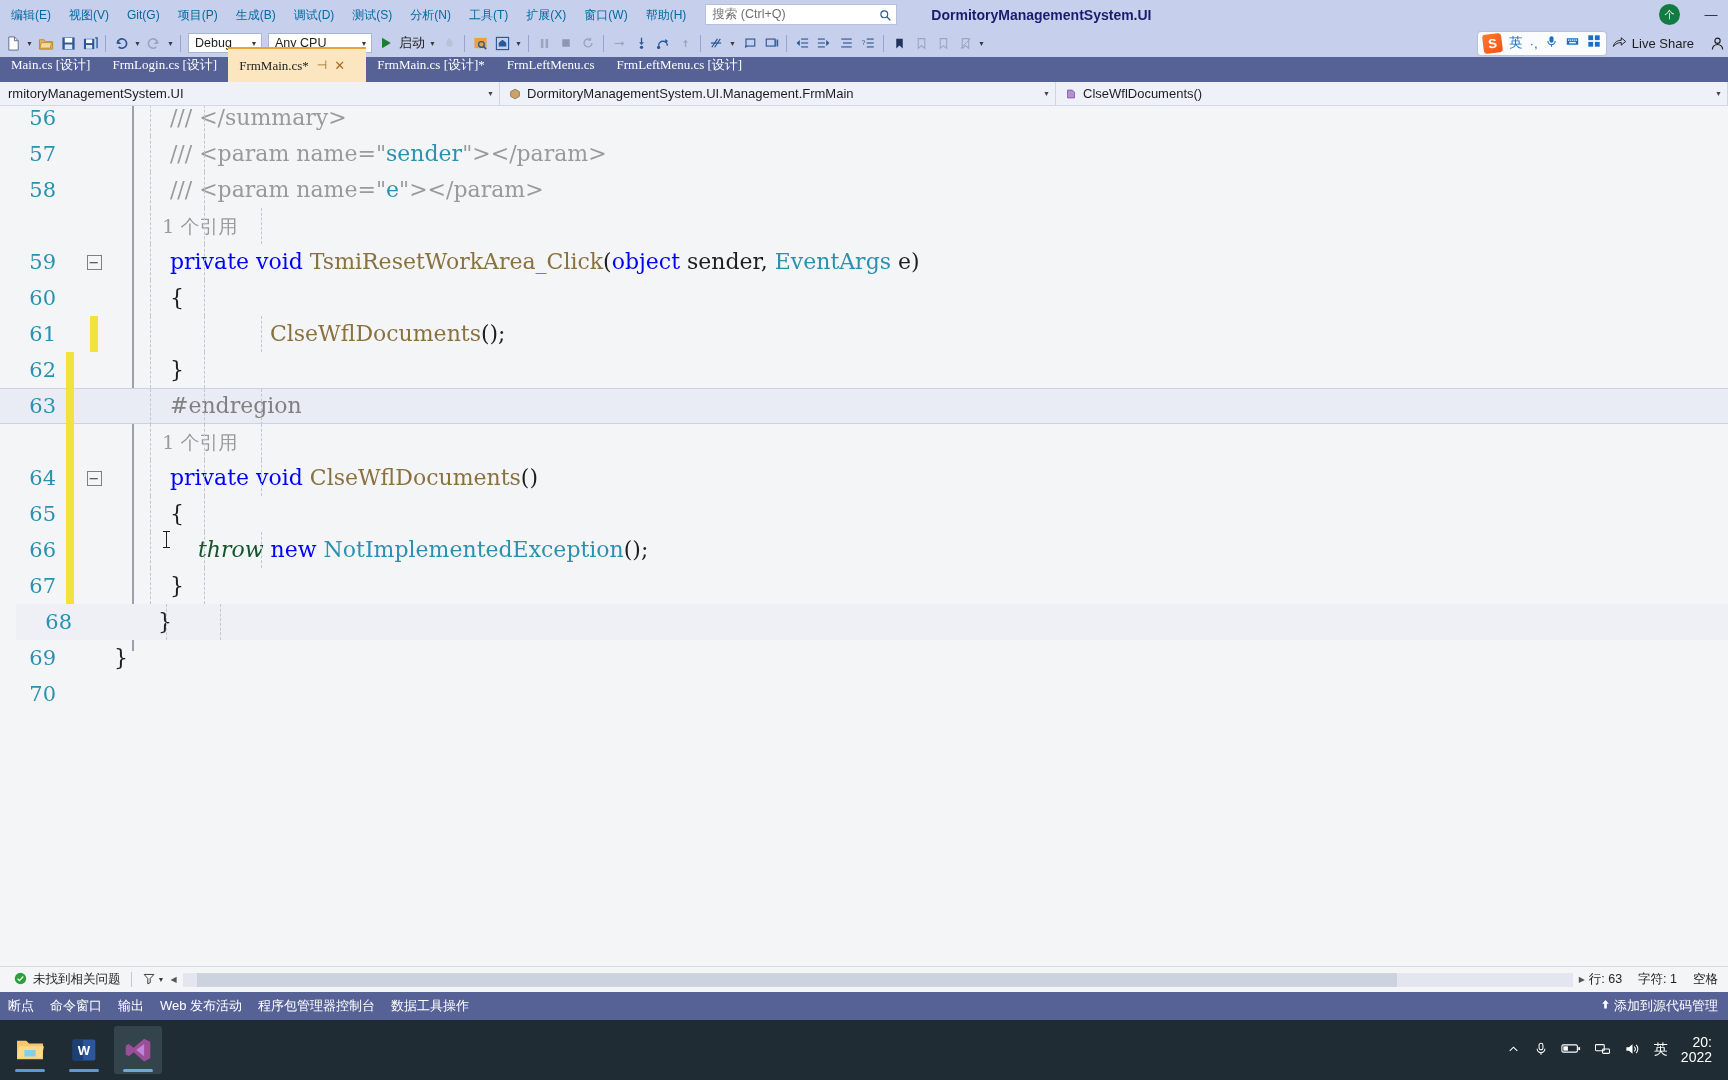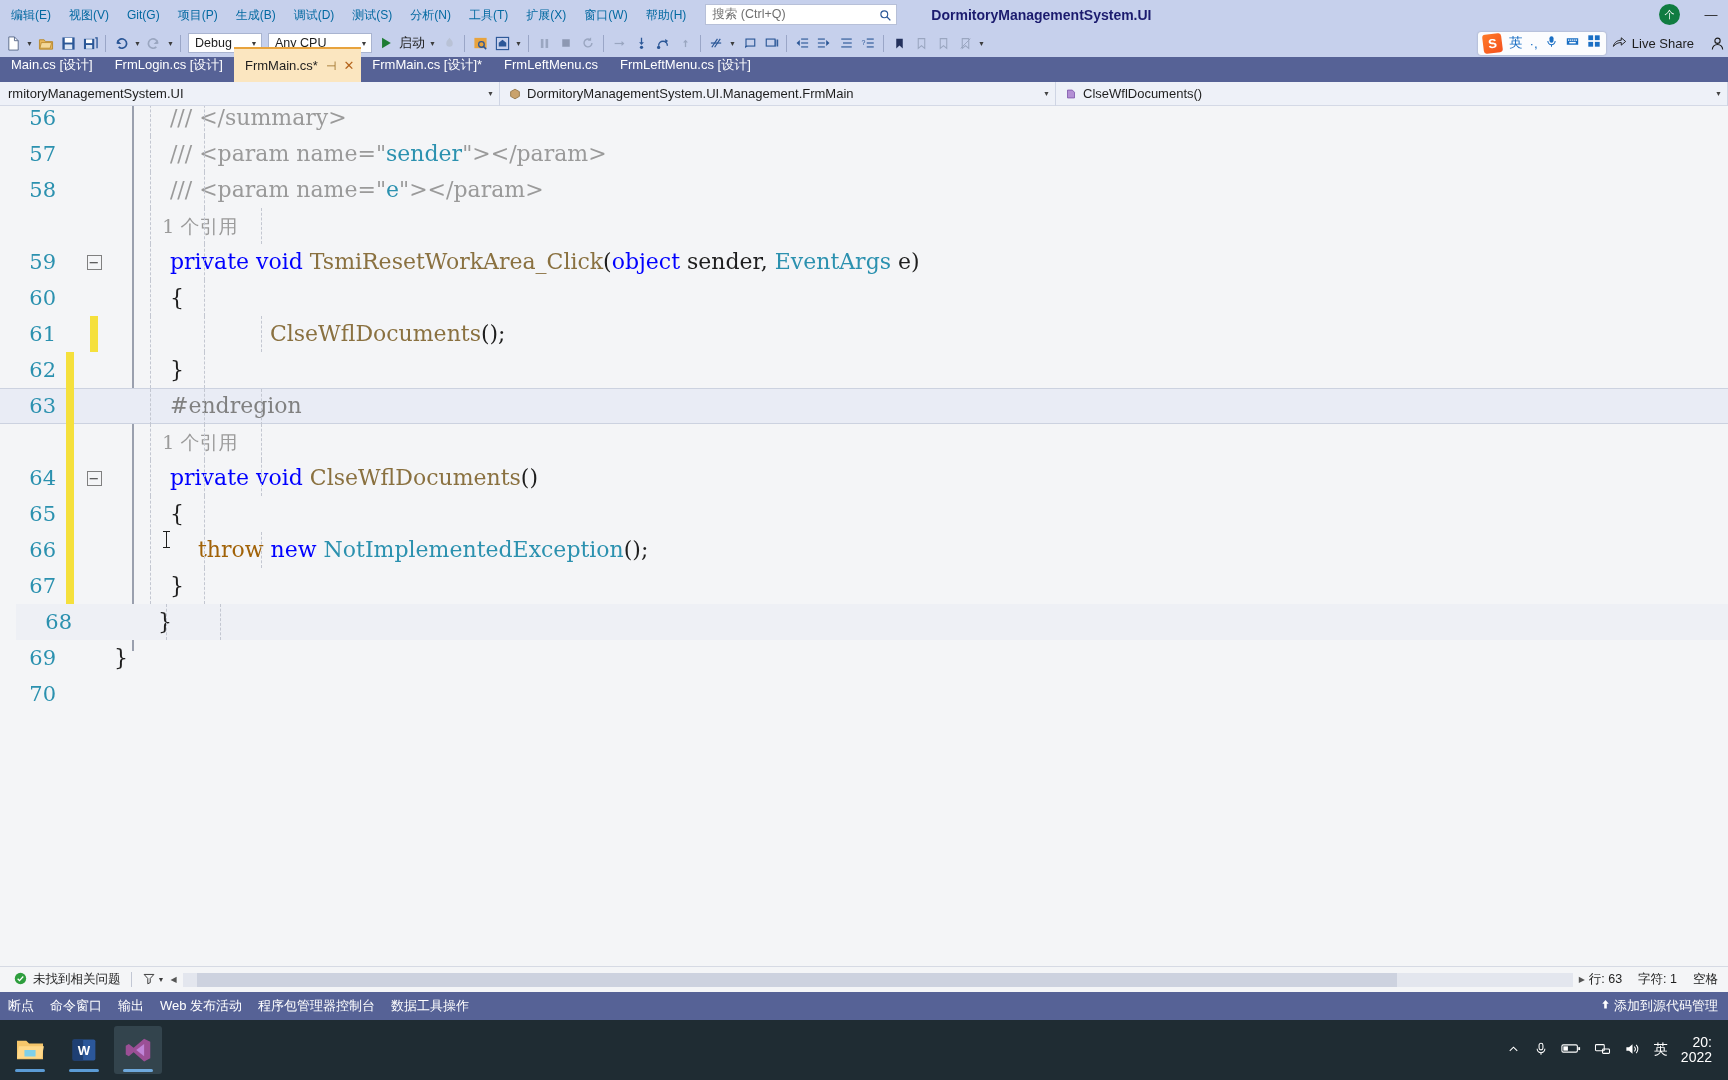--- a/index.html
+++ b/index.html
@@ -71,25 +71,25 @@
   .live-share { display: flex; align-items: center; gap: 5px; font-size: 13px;
     color: #1e1e1e; margin-right: 12px; white-space: nowrap; }
 
   
   .tabstrip {
     position: absolute; left: 0; top: 57px; width: 1728px; height: 25px;
     background: #566296; display: flex; align-items: flex-end;
   }
   .dtab {
     height: 35px; display: flex; align-items: center; padding: 0 11px;
-    font-size: 13px; color: #ffffff; white-space: nowrap; position: relative;
+    font-size: 13px; color: #ffffff; white-space: nowrap; position: relative; font-family: Liberation Serif, serif;
   }
   .dtab.active {
     background: #fbe6c0; color: #1e1e1e; border-top: 2px solid #e8a33d;
-    padding: 0 7px 0 11px;
+    padding: 0 21px 0 11px;
     align-items: center;
   }
   .dtab .ticon { margin-left: 8px; font-size: 12px; color: #9a6b1f; }
   .dtab .tclose { margin-left: 7px; font-size: 13px; color: #b5651d; }
 
   
   .navbar {
     position: absolute; left: 0; top: 82px; width: 1728px; height: 24px;
     background: #eef1f8; display: flex; align-items: center;
     border-bottom: 1px solid #d4d9e6;
@@ -123,21 +123,21 @@
   .collapse {
     width: 15px; height: 15px; border: 1px solid #808080; background: #f4f5f7;
     display: flex; align-items: center; justify-content: center;
     font-size: 13px; line-height: 11px; color: #404040; font-family: "DejaVu Sans", sans-serif;
   }
   .ctext {
     font-family: "DejaVu Serif", serif; font-size: 22px; color: #1e1e1e;
     white-space: pre; flex: 1; line-height: 36px;
   }
   .k { color: #0000ff; }        
-  .kp { color: #a16207; }       
+  .kp { color: #14532d; font-style: italic; }       
   .m { color: #8a7140; }        
   .t { color: #2b91af; }        
   .c { color: #9a9a9a; }        
   .p { color: #808080; }        
   .pm { color: #1e1e1e; }       
   .pr { color: #2b91af; }       
   .reflens { color: #9b9b9b; font-size: 19px; font-family: "DejaVu Serif", serif; }
 
   
   .iguide { position: absolute; top: 0; width: 0; height: 36px;

